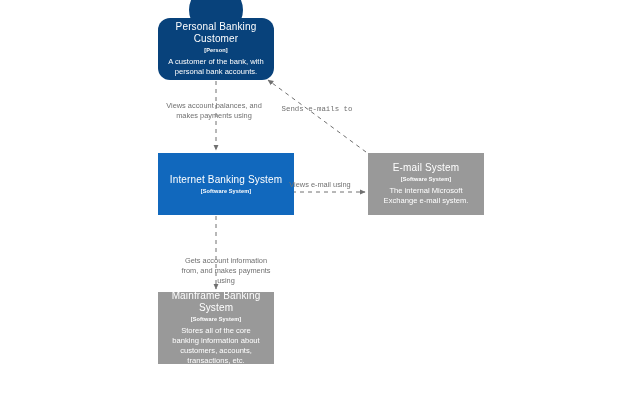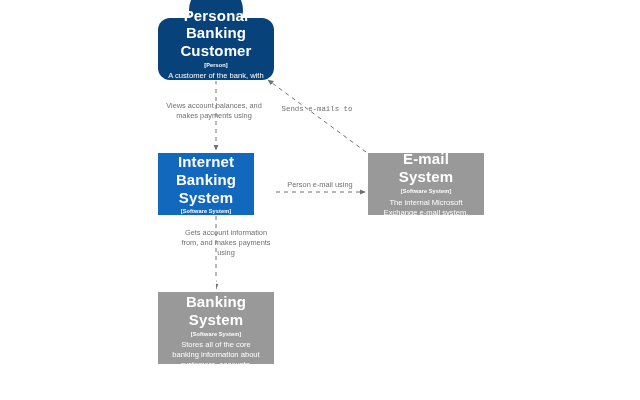--- a/index.html
+++ b/index.html
@@ -33,22 +33,22 @@
     box-sizing: border-box;
     display: flex;
     flex-direction: column;
     align-items: center;
     justify-content: center;
     text-align: center;
     color: #ffffff;
     padding: 6px 9px;
   }
   .node .n-title {
-    font-size: 15px;
-    font-weight: bold;
+    font-size: 10px;
+    font-weight: normal;
     line-height: 1.18;
     letter-spacing: 0.15px;
   }
   .node .n-type {
     font-size: 5.6px;
     font-weight: bold;
     line-height: 1.2;
     margin-top: 2px;
     letter-spacing: 0.1px;
   }
@@ -75,21 +75,21 @@
     width: 54px;
     height: 52px;
     background: #08427b;
     border-radius: 50%;
   }
 
   
   #internet-banking-node {
     left: 158px;
     top: 153px;
-    width: 96px;
+    width: 136px;
     height: 62px;
     background: #1168bd;
   }
   #email-node {
     left: 368px;
     top: 153px;
     width: 116px;
     height: 62px;
     background: #999999;
   }
@@ -121,21 +121,21 @@
     width: 92px;
     font-family: Liberation Mono, monospace;
   }
   #label-sends-email-using {
     left: 286px;
     top: 180px;
     width: 68px;
   }
   #label-gets-account {
     left: 176px;
-    top: 228px;
+    top: 256px;
     width: 100px;
   }
 </style>
 </head>
 <body>
 
 <div id="diagram-canvas">
 
   <svg class="edge-layer" viewBox="0 0 640 400" xmlns="http://www.w3.org/2000/svg">
     <defs>
@@ -172,16 +172,16 @@
   </div>
 
   <div class="node" id="email-node">
     <div class="n-title">E-mail System</div>
     <div class="n-type">[Software System]</div>
     <div class="n-desc">The internal Microsoft Exchange e-mail system.</div>
   </div>
 
   <div class="edge-label" id="label-views">Views account balances, and makes payments using</div>
   <div class="edge-label" id="label-sends-emails-to">Sends e-mails to</div>
-  <div class="edge-label" id="label-sends-email-using">Person e-mail using</div>
+  <div class="edge-label" id="label-sends-email-using">Views e-mail using</div>
   <div class="edge-label" id="label-gets-account">Gets account information from, and makes payments using</div>
 
 </div>
 
 </body></html>

